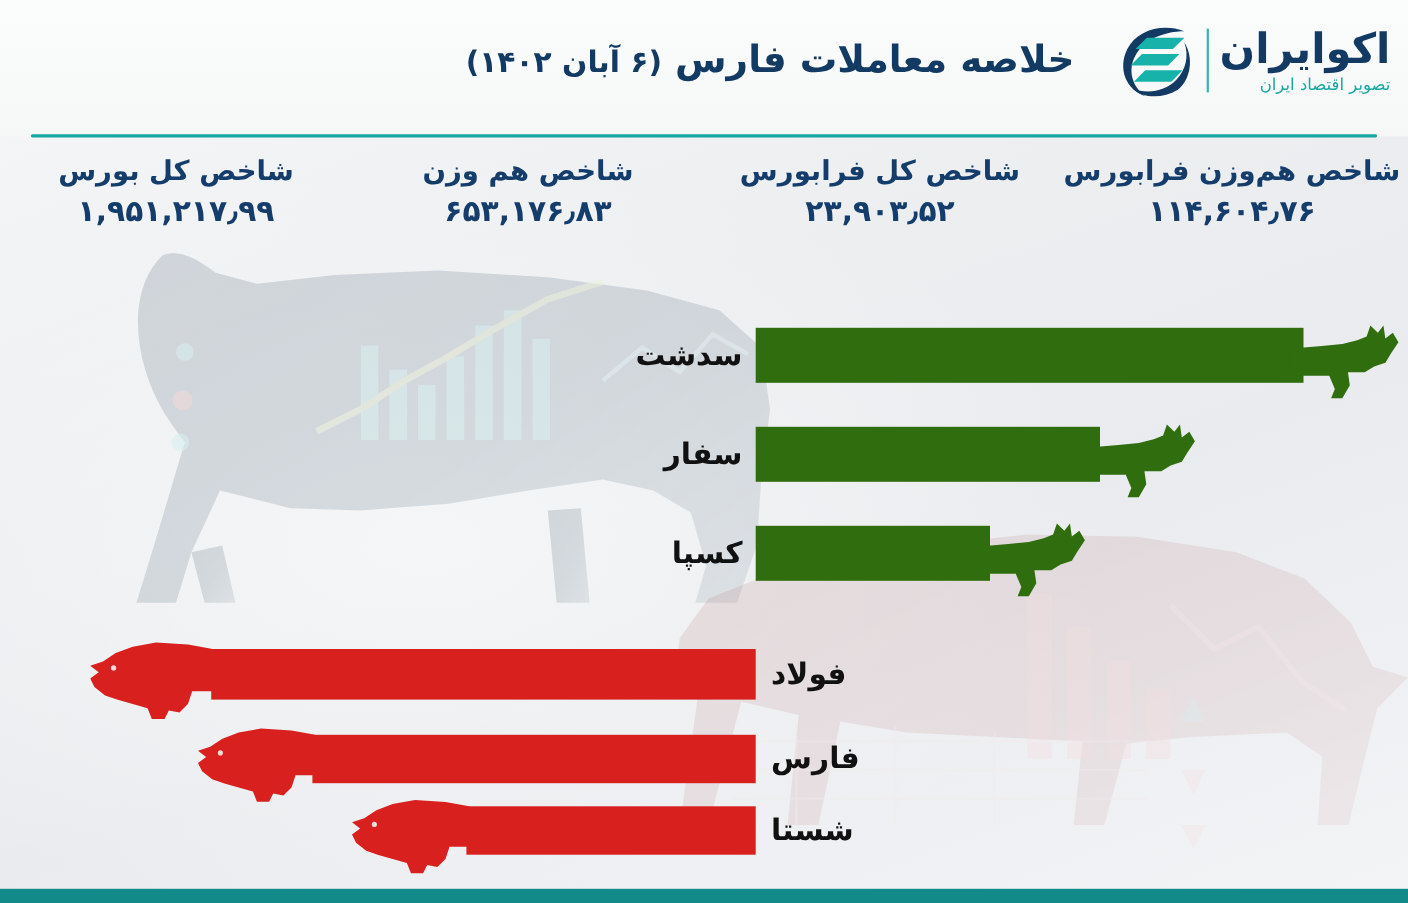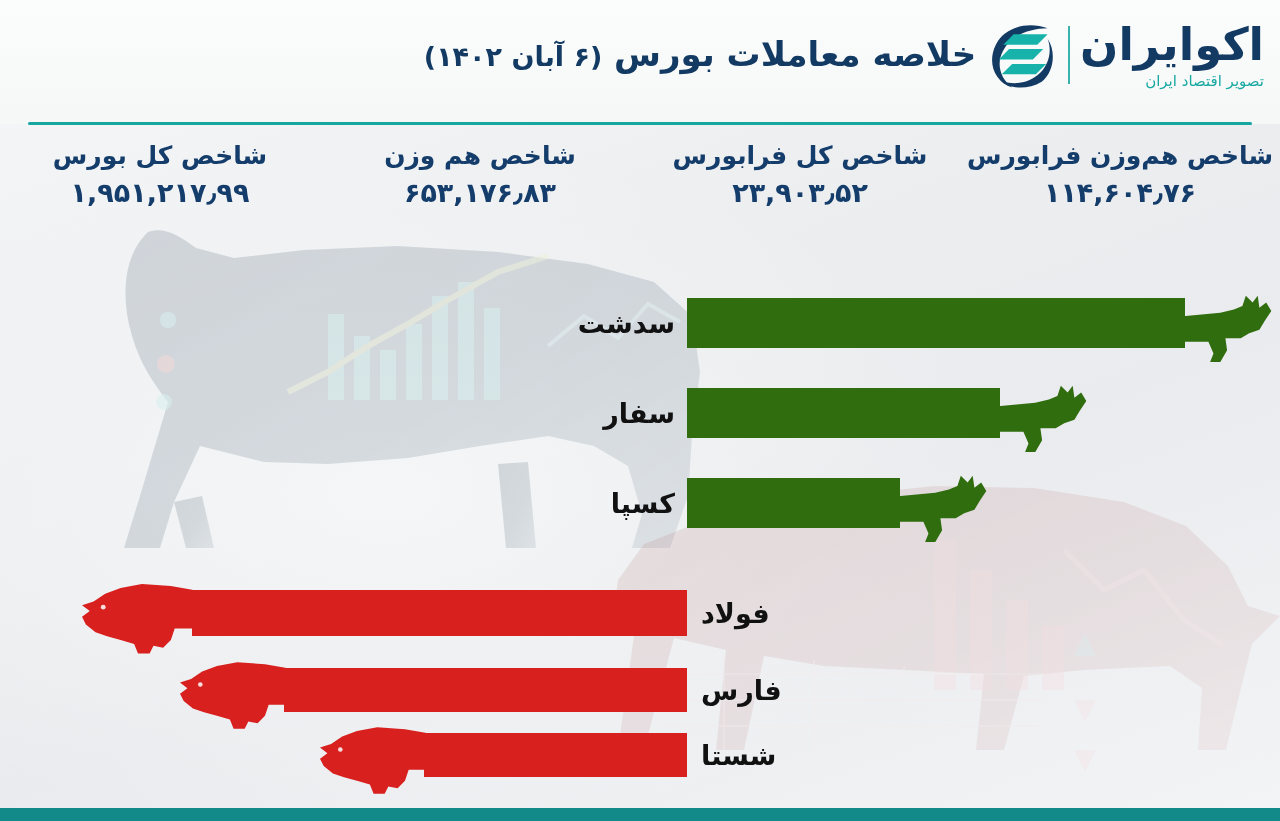--- a/index.html
+++ b/index.html
@@ -25,21 +25,21 @@
     display:flex;flex-direction:row-reverse;align-items:center;gap:0;
     direction:rtl;
   }
   #logo-mark{width:74px;height:74px;flex:0 0 auto;}
   #logo-divider{
     width:2px;height:58px;background:#17a6a0;margin:0 10px;opacity:.85;
     flex:0 0 auto;
   }
   #logo-text{display:flex;flex-direction:column;align-items:flex-start;line-height:1;}
   #logo-name{
-    font-size:45px;font-weight:bold;color:#123a63;letter-spacing:-1px;
+    font-size:38px;font-weight:bold;color:#123a63;letter-spacing:-1px;
     font-family:"DejaVu Sans","Liberation Sans",sans-serif;
   }
   #logo-tagline{
     font-size:15px;color:#18a8a2;margin-top:7px;letter-spacing:.5px;
   }
   #title{
     position:absolute;left:0;right:0;top:34px;
     text-align:center;
     font-size:34px;font-weight:bold;color:#123a63;
     direction:rtl;
@@ -204,21 +204,21 @@
         </g>
       </svg>
       <div id="logo-divider"></div>
       <div id="logo-text">
         <div id="logo-name">اکوایران</div>
         <div id="logo-tagline">تصویر اقتصاد ایران</div>
       </div>
     </div>
 
     <div id="title">
-      <span>خلاصه معاملات بورس</span>
+      <span>خلاصه معاملات فارس</span>
       <span class="date">(۶ آبان ۱۴۰۲)</span>
     </div>
 
     <div id="header-rule"></div>
   </div>
 
   <div id="index-row">
     <div class="index-card">
       <div class="index-label">شاخص کل بورس</div>
       <div class="index-value">۱,۹۵۱,۲۱۷٫۹۹</div>

